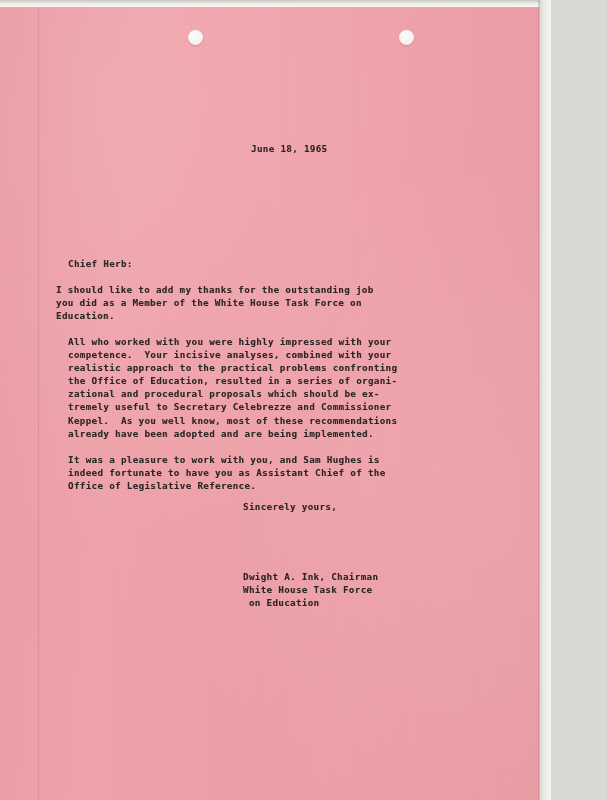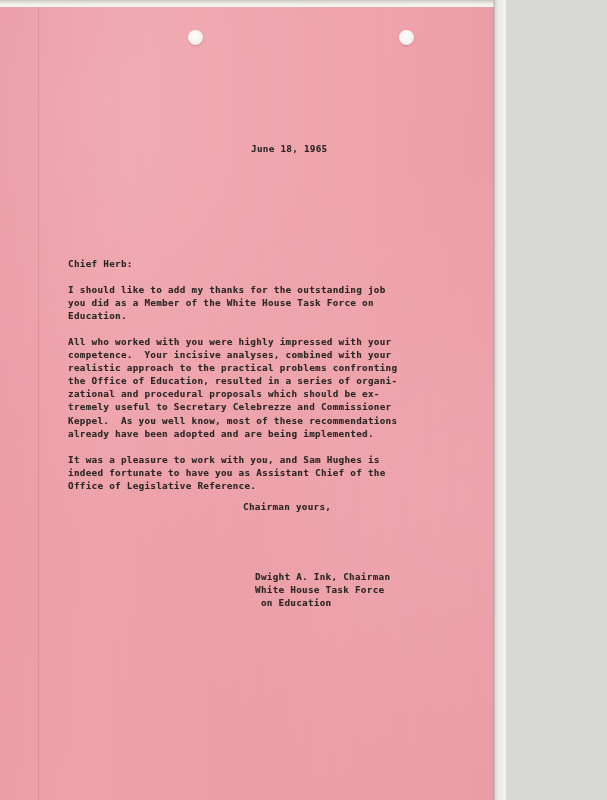--- a/index.html
+++ b/index.html
@@ -7,21 +7,21 @@
     margin: 0;
     padding: 0;
     background: #d8d8d4;
   }
   body {
     font-family: "DejaVu Sans Mono", "Liberation Mono", monospace;
   }
 
   #page {
     position: relative;
-    width: 506px;
+    width: 551px;
     height: 800px;
     overflow: hidden;
     background: #e9e7e2;
   }
 
   
   .sheet {
     position: absolute;
     left: 0;
     top: 6px;
@@ -103,25 +103,25 @@
     line-height: 13.1px;
     font-weight: bold;
     letter-spacing: 0.35px;
     white-space: pre;
     text-shadow: 0.35px 0.35px 0 rgba(60,45,45,0.30);
   }
 
   #date-line      { left: 251px; top: 142px; }
   #address-block  { left: 68px;  top: 186px; }
   #salutation     { left: 68px;  top: 257px; }
-  #para-1         { left: 68px;  top: 283px; }
+  #para-1         { left: 56px;  top: 283px; }
   #para-2         { left: 68px;  top: 335px; }
   #para-3         { left: 68px;  top: 453px; }
   #closing        { left: 243px; top: 500px; }
-  #signature      { left: 243px; top: 570px; margin-left: 12px; }
+  #signature      { left: 243px; top: 570px; }
 </style>
 </head>
 <body>
 
 <div id="page">
 
   <div class="sheet">
     <div class="grain"></div>
     <div class="crease-left"></div>
     <div class="crease-right"></div>
@@ -149,19 +149,19 @@
 the Office of Education, resulted in a series of organi-
 zational and procedural proposals which should be ex-
 tremely useful to Secretary Celebrezze and Commissioner
 Keppel.  As you well know, most of these recommendations
 already have been adopted and are being implemented.</div>
 
   <div class="typed" id="para-3">It was a pleasure to work with you, and Sam Hughes is
 indeed fortunate to have you as Assistant Chief of the
 Office of Legislative Reference.</div>
 
-  <div class="typed" id="closing">Chairman yours,</div>
+  <div class="typed" id="closing">Sincerely yours,</div>
 
   <div class="typed" id="signature">Dwight A. Ink, Chairman
 White House Task Force
  on Education</div>
 
 </div>
 
 </body></html>

